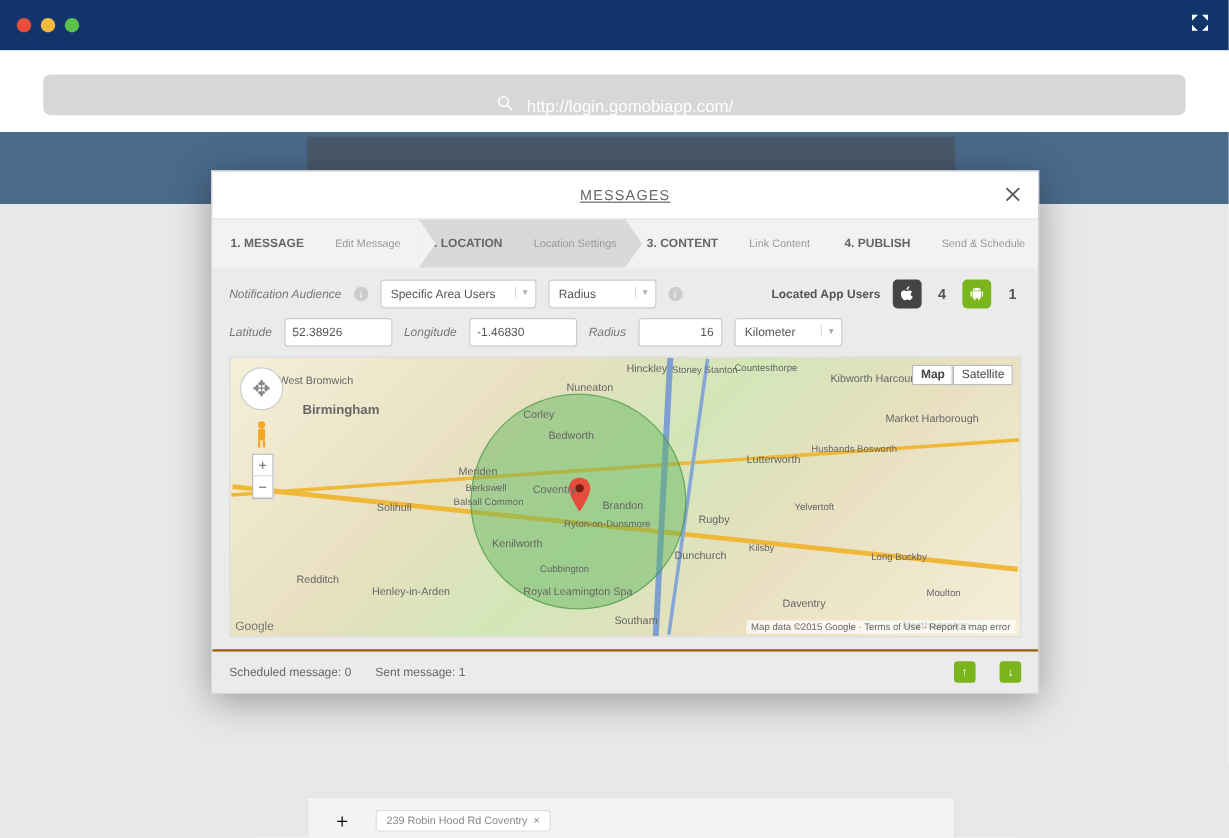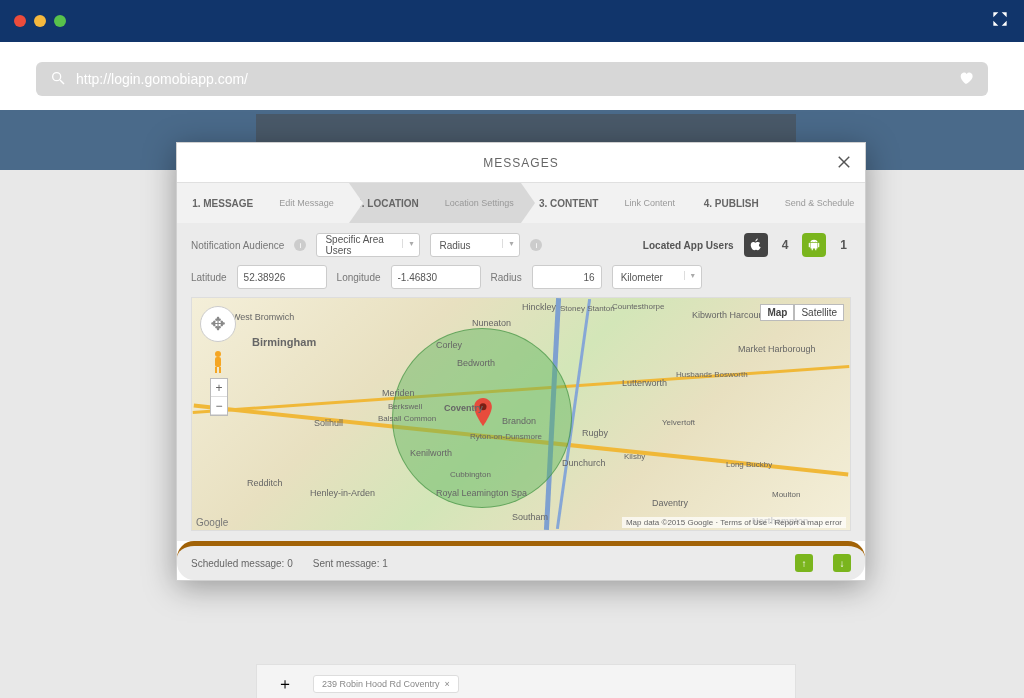--- a/index.html
+++ b/index.html
@@ -7,45 +7,45 @@
 
 .browser-chrome { background: #11356b; height: 42px; display: flex; align-items: center; padding: 0 14px; justify-content: space-between; }
 .traffic-lights { display: flex; gap: 8px; }
 .dot { width: 12px; height: 12px; border-radius: 50%; }
 .dot.red { background: #ec4c3b; }
 .dot.yellow { background: #f5b83e; }
 .dot.green { background: #58c24b; }
 .expand-icon svg { width: 20px; height: 20px; fill: #fff; }
 
 .url-wrap { background: #fff; padding: 20px 36px 14px; }
-.url-bar { background: #d7d7d7; border-radius: 6px; height: 34px; display: flex; align-items: center; padding: 4px 14px; color: #fff; font-size: 14px; justify-content: space-between; }
+.url-bar { background: #d7d7d7; border-radius: 6px; height: 34px; display: flex; align-items: center; padding: 16px 14px; color: #fff; font-size: 14px; justify-content: space-between; flex-direction: column; }
 .url-left { display: flex; align-items: center; gap: 10px; }
 .search-icon svg { width: 16px; height: 16px; stroke: #fff; fill: none; }
 .heart-icon svg { width: 16px; height: 16px; fill: #fff; }
 
 .page-bg { position: absolute; top: 110px; left: 0; right: 0; height: 60px; background: #4a6a8a; }
 .page-bg2 { position: absolute; top: 170px; left: 0; right: 0; bottom: 0; background: #e8e8e8; }
 .tool-strip { position: absolute; top: 114px; left: 256px; width: 540px; height: 30px; background: #474747; opacity: .5; }
 
 .modal { position: absolute; top: 142px; left: 176px; width: 690px; background: #fff; border: 1px solid #d0d0d0; box-shadow: 0 6px 30px rgba(0,0,0,.35); font-size: 11px; color: #555; }
-.modal-header { height: 40px; display: flex; align-items: center; justify-content: center; position: relative; border-bottom: 1px solid #e0e0e0; font-size: 12px; letter-spacing: 1px; color: #666; }
+.modal-header { height: 40px; display: flex; align-items: center; justify-content: center; position: relative; border-bottom: 1px solid #e0e0e0; font-size: 12px; letter-spacing: 1px; color: #666; text-decoration: underline; }
 .close-icon { position: absolute; right: 12px; top: 10px; cursor: pointer; }
 .close-icon svg { width: 18px; height: 18px; stroke: #555; stroke-width: 2; }
 
 .steps { display: flex; height: 40px; background: #f2f2f2; font-size: 10px; }
 .step { flex: 1; position: relative; display: flex; flex-direction: row; align-items: center; justify-content: center; color: #888; }
 .step .t { font-weight: bold; font-size: 10px; color: #666; }
 .step .s { font-size: 9px; color: #999; padding-left: 26px; }
 .step.active { background: #d8d8d8; }
 .step.active::after { content: ''; position: absolute; right: -14px; top: 0; border-left: 14px solid #d8d8d8; border-top: 20px solid transparent; border-bottom: 20px solid transparent; z-index: 2; }
 .step.active::before { content: ''; position: absolute; left: 0; top: 0; border-left: 14px solid #f2f2f2; border-top: 20px solid transparent; border-bottom: 20px solid transparent; z-index: 1; }
 
 .panel { background: #ebebeb; padding: 10px 14px; }
 .row { display: flex; align-items: center; gap: 10px; margin-bottom: 8px; }
-.label { font-size: 10px; color: #777; }
+.label { font-size: 10px; color: #777; font-style: italic; }
 .sel { background: #fff; border: 1px solid #ccc; border-radius: 3px; height: 24px; display: flex; align-items: center; padding: 0 8px; font-size: 10px; color: #555; position: relative; }
 .sel .chev { position: absolute; right: 6px; top: 5px; border-left: 1px solid #ddd; padding-left: 6px; color: #aaa; font-size: 8px; }
 .inp { background: #fff; border: 1px solid #ccc; border-radius: 3px; height: 24px; padding: 0 6px; font-size: 10px; color: #555; }
 .info-icon { width: 12px; height: 12px; border-radius: 50%; background: #ccc; color: #fff; font-size: 8px; display: inline-flex; align-items: center; justify-content: center; }
 .spacer { flex: 1; }
 .located { font-size: 10px; font-weight: bold; color: #555; text-align: center; }
 .plat { width: 24px; height: 24px; border-radius: 4px; display: flex; align-items: center; justify-content: center; }
 .plat.ios { background: #444; }
 .plat.android { background: #7ab51d; }
 .plat svg { width: 14px; height: 14px; fill: #fff; }
@@ -69,21 +69,21 @@
 .zoom-ctrl { position: absolute; left: 18px; top: 80px; width: 18px; background: #fff; border: 1px solid #bbb; font-size: 12px; color: #666; }
 .zoom-ctrl div { height: 18px; display: flex; align-items: center; justify-content: center; border-bottom: 1px solid #ddd; }
 .pegman { position: absolute; left: 18px; top: 52px; width: 16px; height: 24px; }
 .pegman svg { width: 16px; height: 24px; }
 .map-type { position: absolute; right: 6px; top: 6px; display: flex; font-size: 10px; }
 .map-type div { background: #fff; border: 1px solid #bbb; padding: 2px 6px; color: #444; }
 .map-type div.active { font-weight: bold; }
 .map-attr { position: absolute; right: 4px; bottom: 2px; font-size: 8px; color: #666; background: rgba(255,255,255,.7); padding: 1px 4px; }
 .google-logo { position: absolute; left: 4px; bottom: 2px; font-size: 10px; color: #777; font-family: sans-serif; }
 
-.footer { background: #ebebeb; border-top: 5px solid #a16207; padding: 8px 14px; display: flex; align-items: center; gap: 20px; font-size: 10px; color: #666; border-radius: 17px; }
+.footer { background: #ebebeb; border-top: 2px solid #a16207; padding: 8px 14px; display: flex; align-items: center; gap: 20px; font-size: 10px; color: #666; }
 .footer .spacer { flex: 1; }
 .sq-btn { width: 18px; height: 18px; background: #7ab51d; border-radius: 3px; display: flex; align-items: center; justify-content: center; color: #fff; font-size: 10px; }
 
 .ghost { position: absolute; bottom: -6px; left: 256px; width: 540px; height: 40px; background: #f4f4f4; border: 1px solid #e0e0e0; display: flex; align-items: center; padding: 0 20px; gap: 20px; }
 .ghost .chip { background: #fff; border: 1px solid #ddd; padding: 3px 8px; font-size: 9px; color: #888; border-radius: 3px; }
 </style>
 </head>
 <body>
 
 <div class="browser-chrome">
@@ -154,21 +154,21 @@
     <div class="step">
       <div class="t">4. PUBLISH</div>
       <div class="s">Send &amp; Schedule</div>
     </div>
   </div>
 
   <div class="panel">
     <div class="row">
       <span class="label">Notification Audience</span>
       <span class="info-icon">i</span>
-      <div class="sel" style="width:104px">
+      <div class="sel" style="width:130px">
         <span>Specific Area Users</span>
           <span class="chev">▾</span>
       </div>
       <div class="sel" style="width:90px">
         <span>Radius</span>
           <span class="chev">▾</span>
       </div>
       <span class="info-icon">i</span>
       <div class="spacer"></div>
       <span class="located">Located App Users</span>
@@ -208,21 +208,21 @@
       <div class="circle"></div>
       <div class="pin">
         <svg viewBox="0 0 24 34">
             <path fill="#e74c3c" d="M12 0C6 0 2 5 2 10c0 8 10 22 10 22s10-14 10-22c0-5-4-10-10-10z"></path>
             <circle cx="12" cy="10" r="4" fill="#7a1f14"></circle>
           </svg>
       </div>
 
       <div class="map-text" style="left:60px;top:38px;font-weight:bold;font-size:11px">Birmingham</div>
       <div class="map-text" style="left:40px;top:14px">West Bromwich</div>
-      <div class="map-text" style="left:252px;top:105px;font-weight:bold">Coventry</div>
+      <div class="map-text" style="left:252px;top:105px;font-weight:normal">Coventry</div>
       <div class="map-text" style="left:280px;top:20px">Nuneaton</div>
       <div class="map-text" style="left:390px;top:130px">Rugby</div>
       <div class="map-text" style="left:330px;top:4px">Hinckley</div>
       <div class="map-text" style="left:265px;top:60px">Bedworth</div>
       <div class="map-text" style="left:310px;top:118px">Brandon</div>
       <div class="map-text" style="left:218px;top:150px">Kenilworth</div>
       <div class="map-text" style="left:244px;top:190px">Royal Leamington Spa</div>
       <div class="map-text" style="left:122px;top:120px">Solihull</div>
       <div class="map-text" style="left:55px;top:180px">Redditch</div>
       <div class="map-text" style="left:460px;top:200px">Daventry</div>

